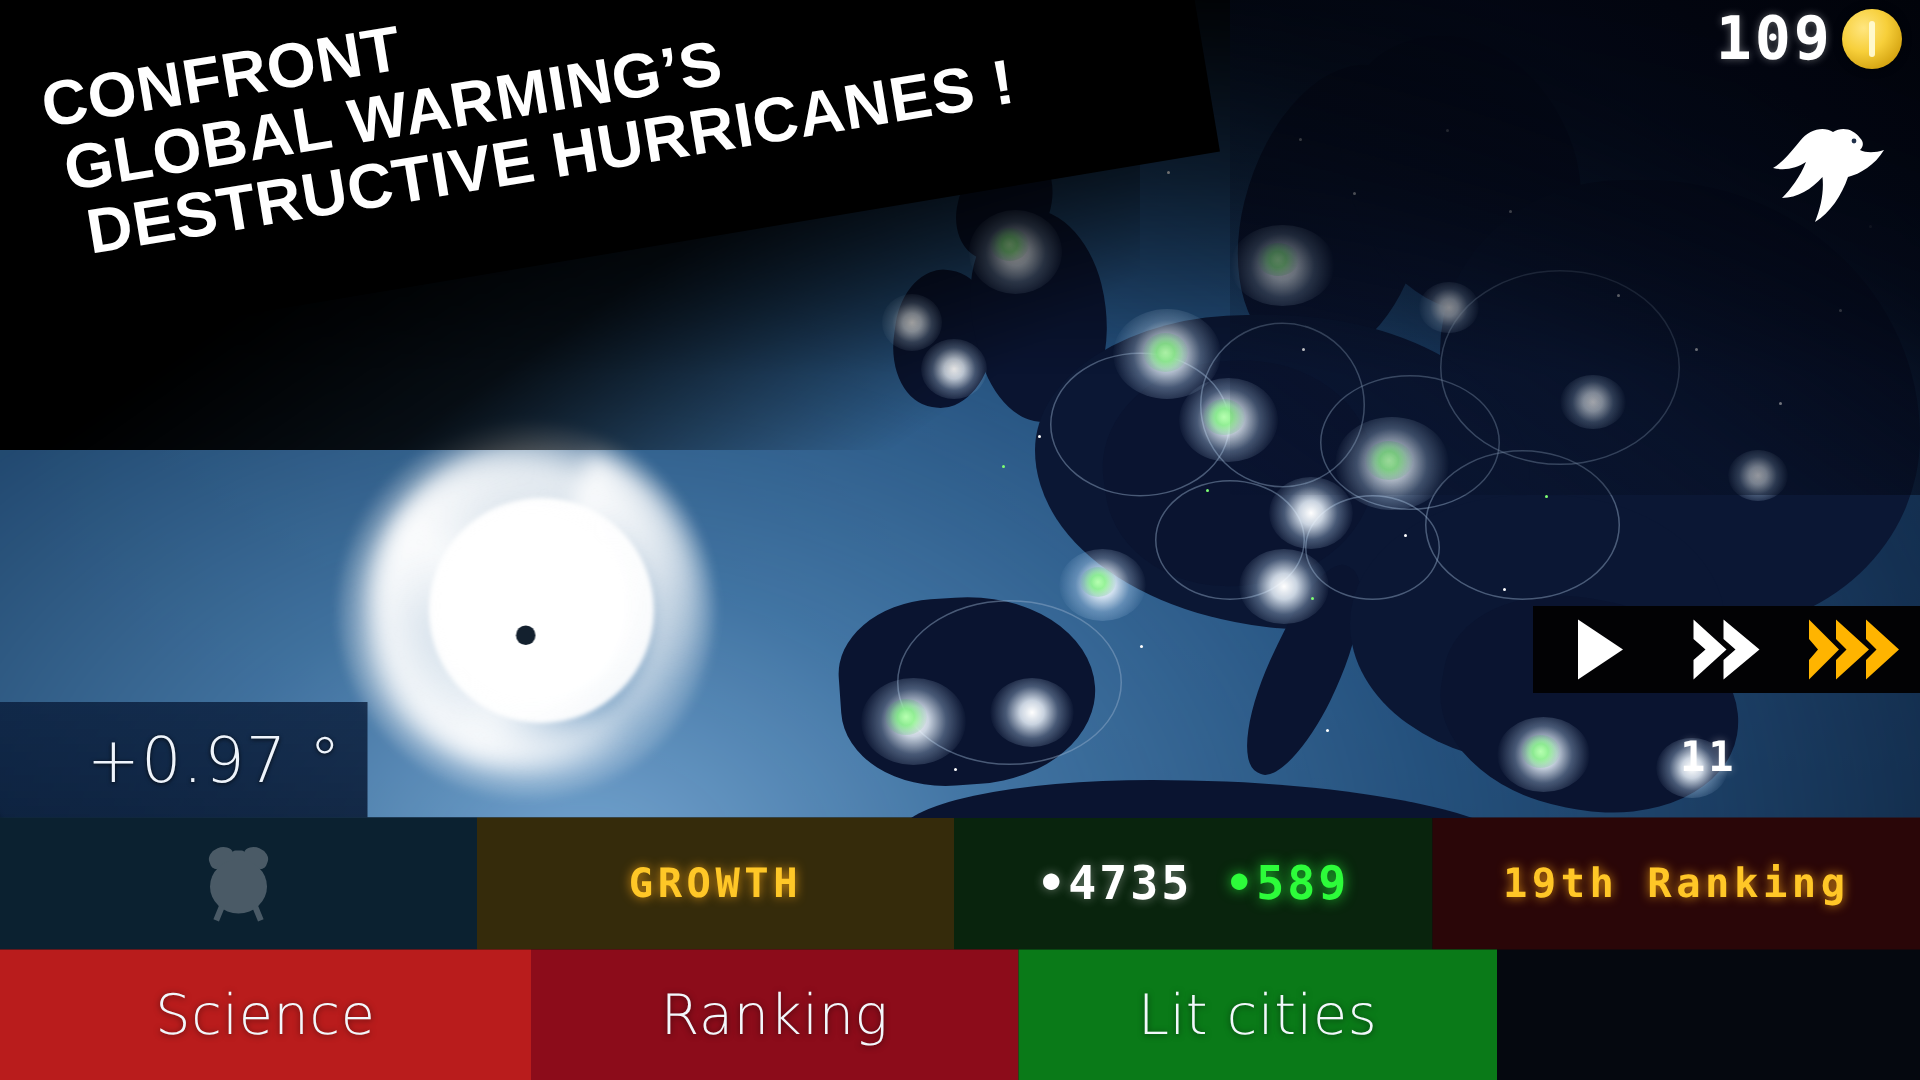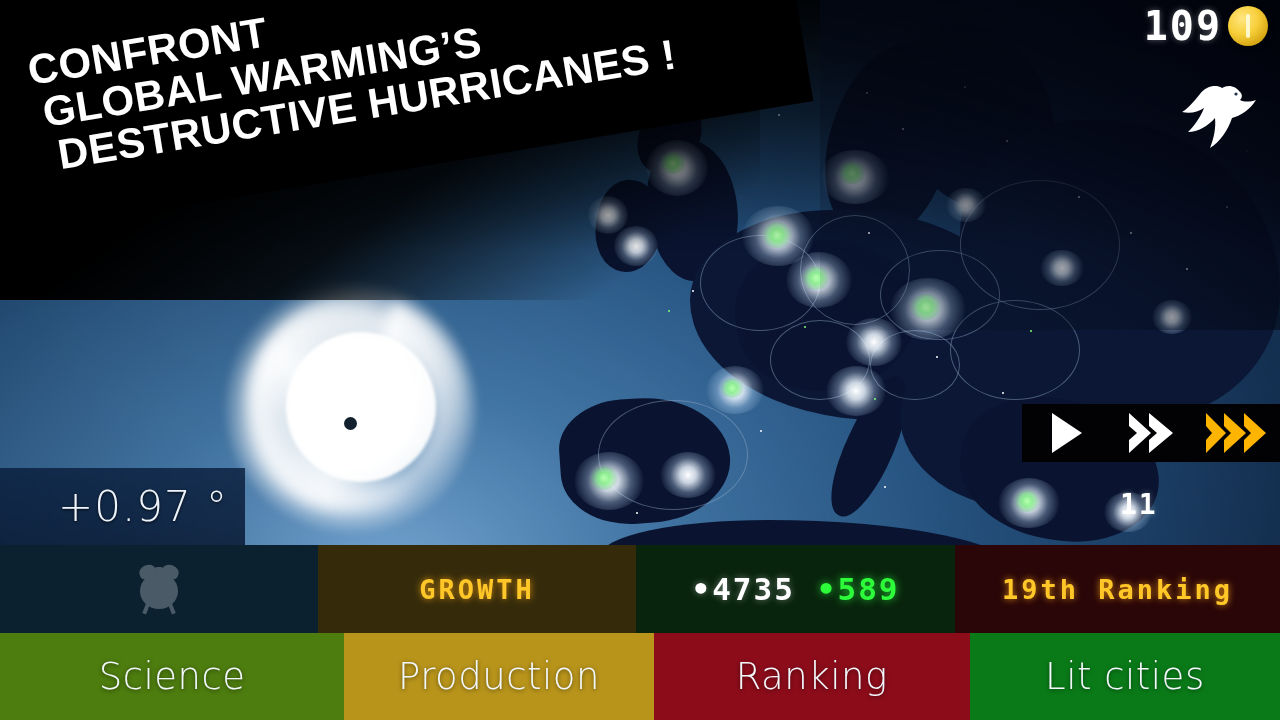--- a/index.html
+++ b/index.html
@@ -316,25 +316,22 @@
       <span class="seg white">•4735</span>
       <span class="seg green">•589</span>
     </div>
 
     <div class="scell" style="width:325px; background:#2a0608;">
       <span class="matrix gold">19th Ranking</span>
     </div>
   </div>
 
   <div id="tabbar">
-    <div class="tcell" style="width:354px; background:#4d7c0f;">
+    <div class="tcell" style="width:354px; background:#b91c1c;">
       <span class="tlabel">Science</span>
-    </div>
-    <div class="tcell" style="width:318px; background:#b8941b;">
-      <span class="tlabel">Production</span>
     </div>
     <div class="tcell" style="width:325px; background:#8c0c1a;">
       <span class="tlabel">Ranking</span>
     </div>
     <div class="tcell" style="width:319px; background:#0a7a18;">
       <span class="tlabel">Lit cities</span>
     </div>
   </div>
 
 </div>

